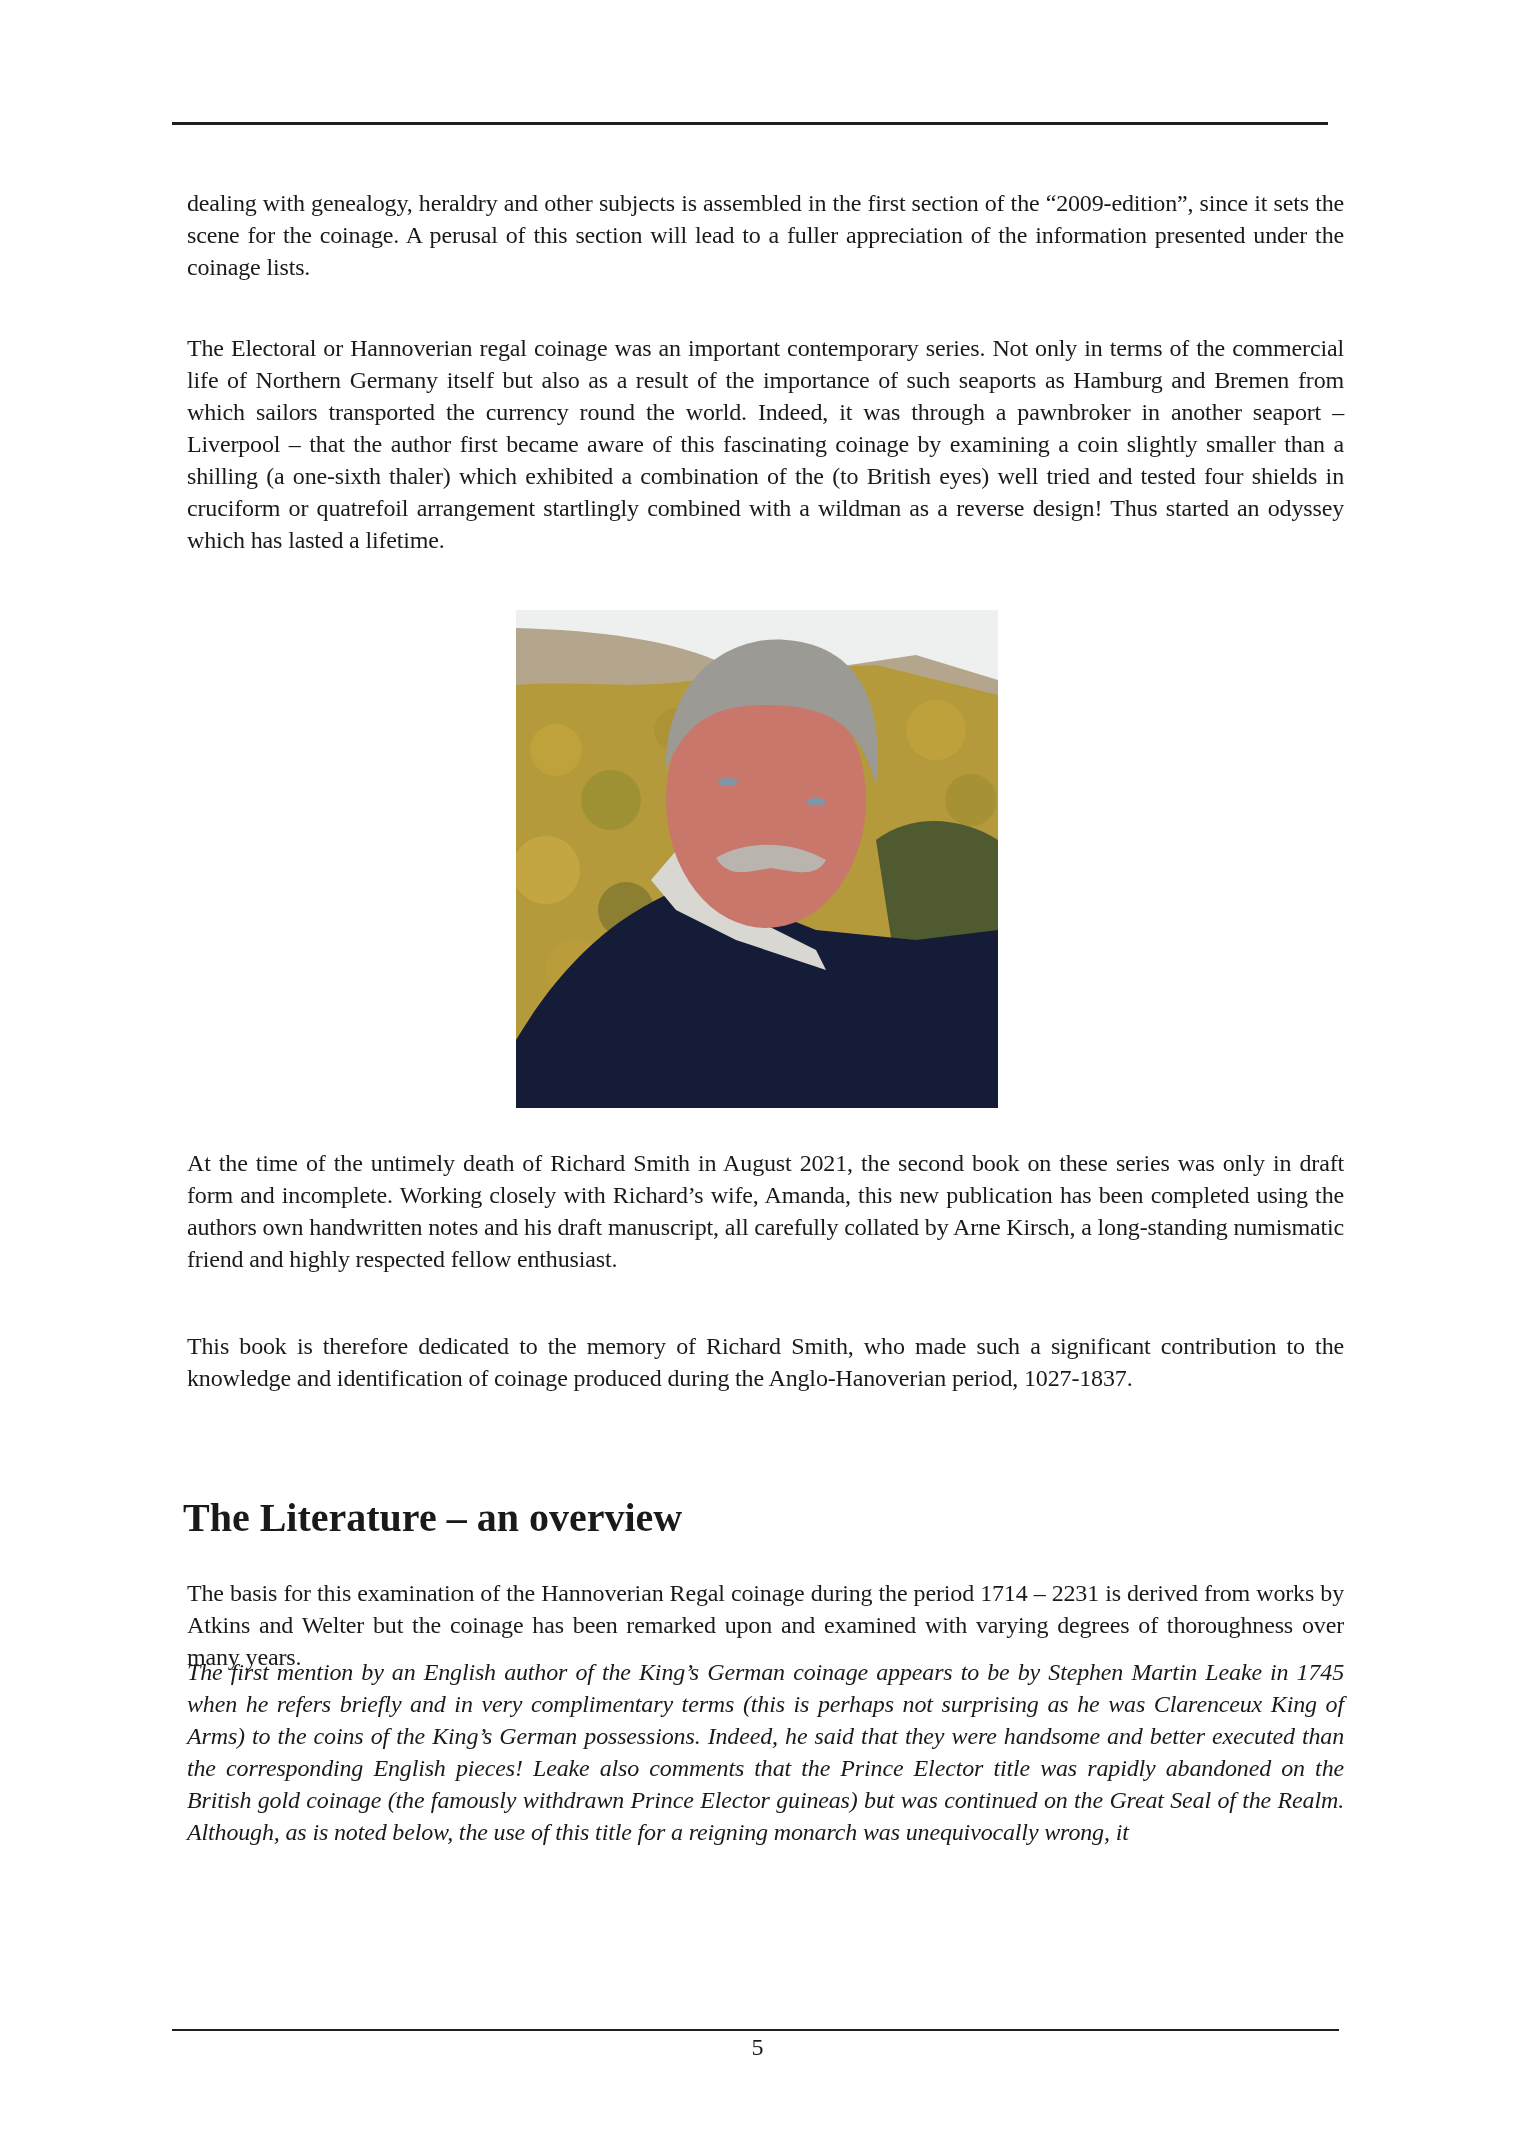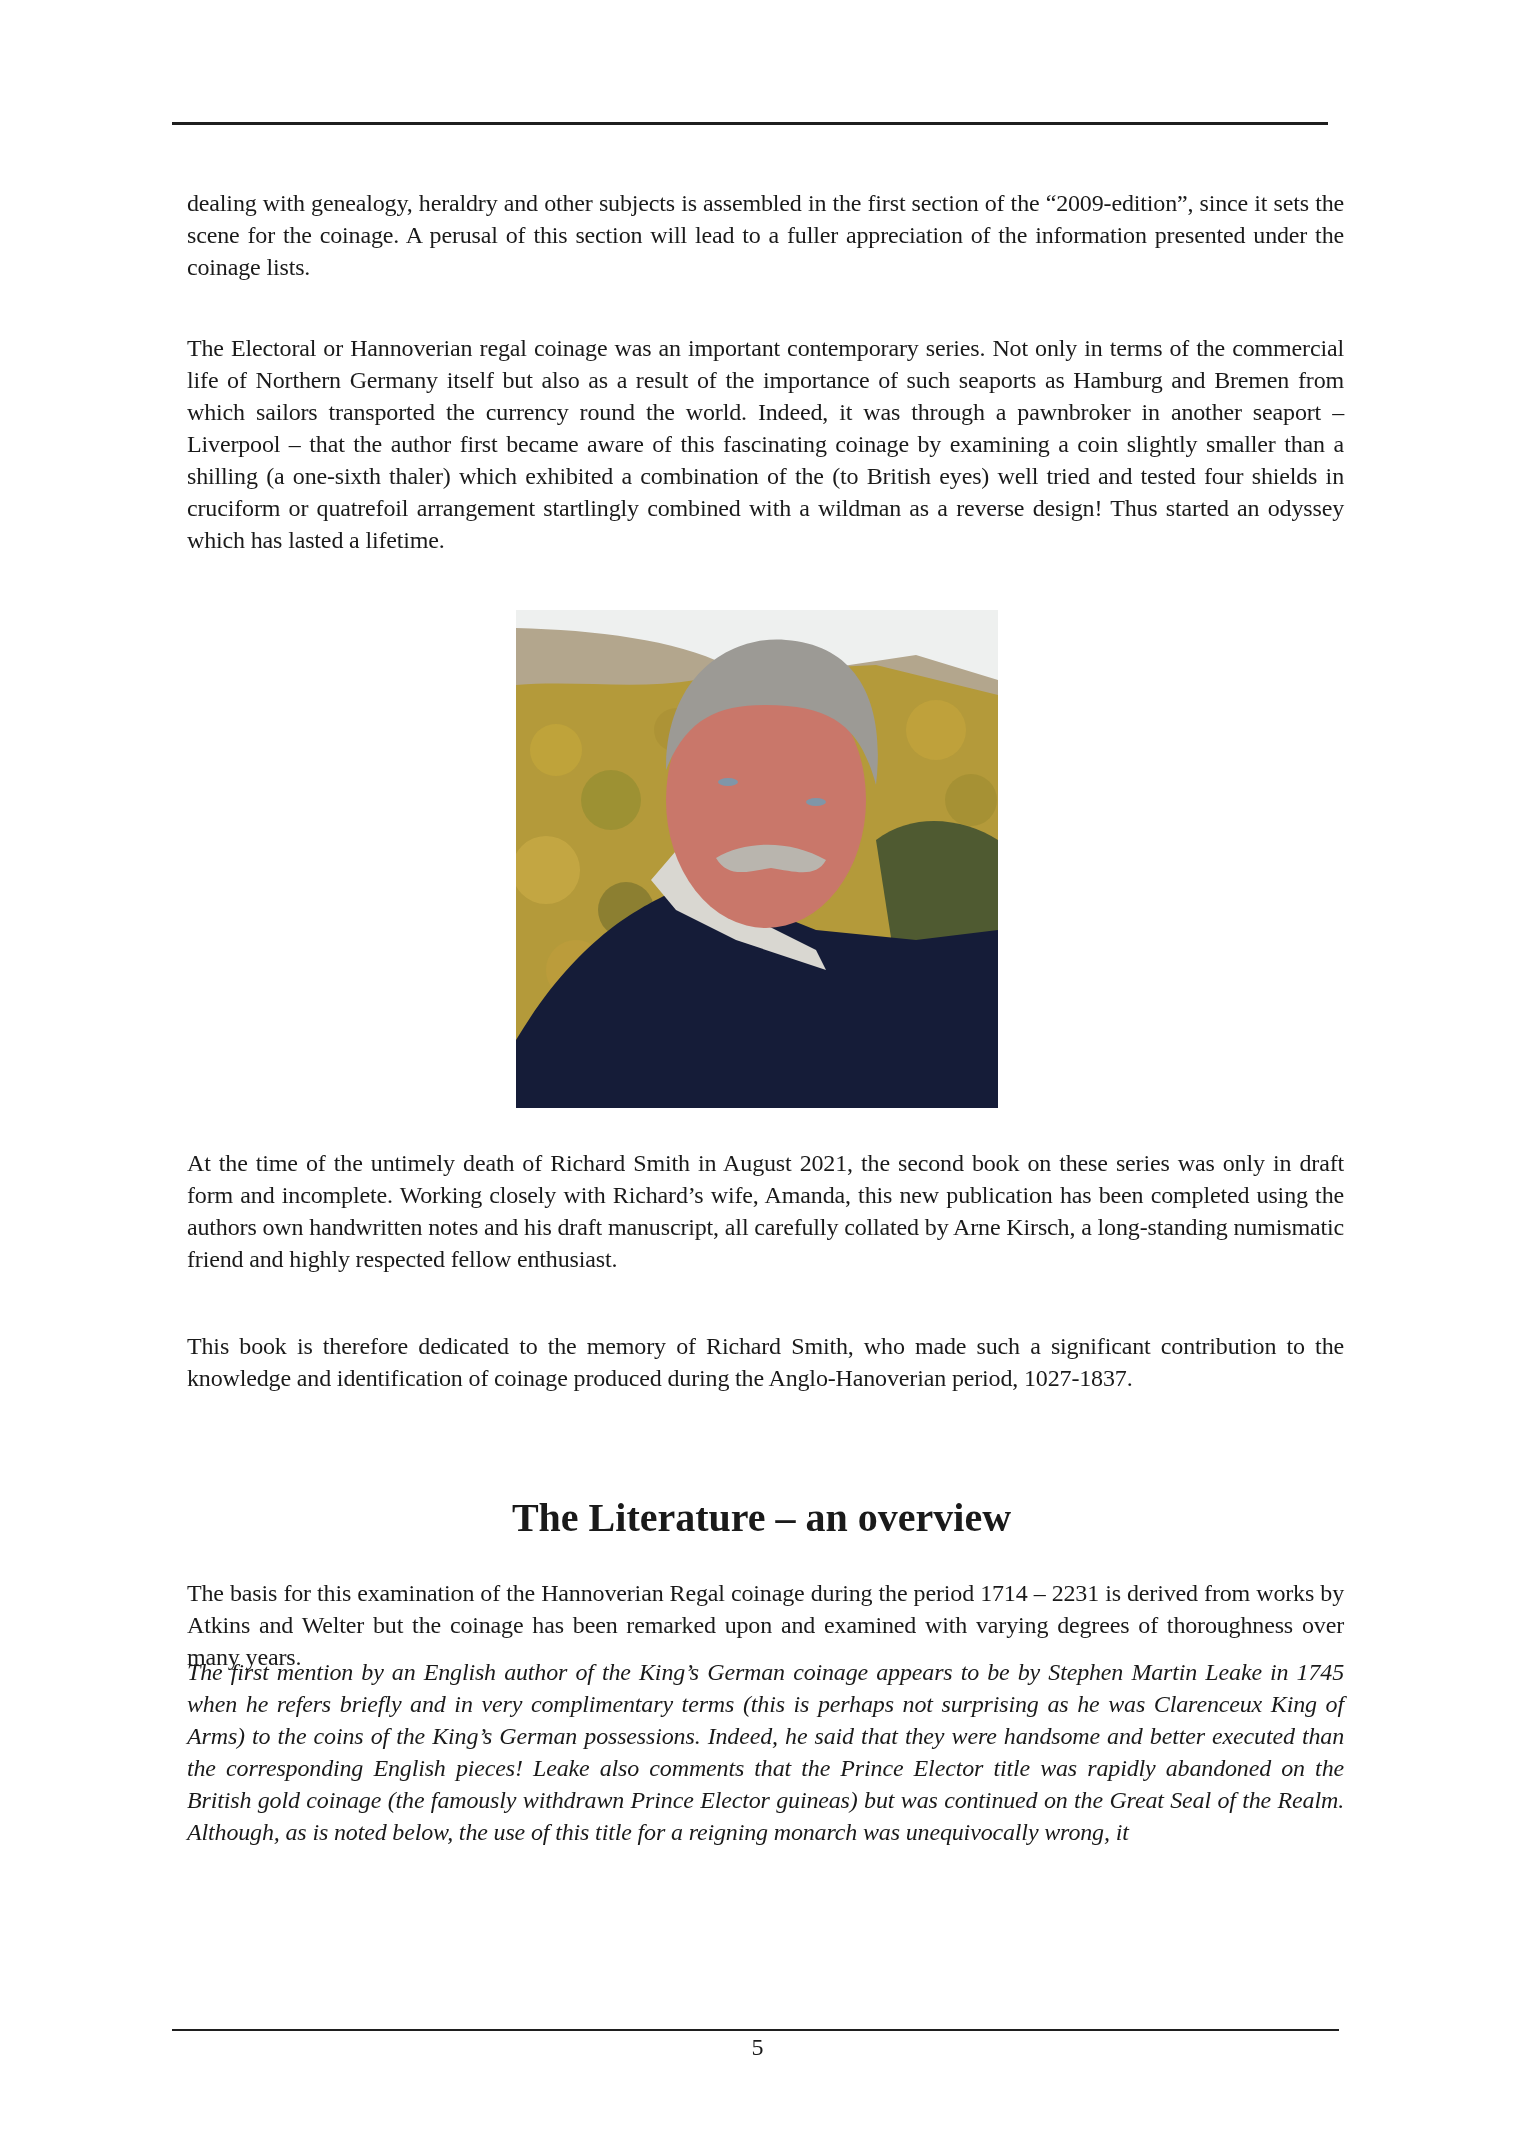--- a/index.html
+++ b/index.html
@@ -11,21 +11,21 @@
   .para { position: absolute; left: 183px; width: 1157px; margin: 4px;
           font-size: 24px; line-height: 32px; text-align: justify;
           text-align-last: left; letter-spacing: -0.15px; }
   #p1 { top: 183px; }
   #p2 { top: 328px; }
   #p3 { top: 1143px; }
   #p4 { top: 1326px; }
   #p5 { top: 1573px; }
   #p6 { top: 1652px; font-style: italic; }
   #heading { position: absolute; left: 183px; width: 1157px; top: 1493px; margin: 0;
-             text-align: center; font-size: 40px; line-height: 50px; font-weight: bold; color: #1a1a1a; }
+             text-align: left; font-size: 40px; line-height: 50px; font-weight: bold; color: #1a1a1a; }
   #photo { position: absolute; left: 516px; top: 610px; width: 482px; height: 498px; overflow: hidden; }
   #photo svg { display: block; }
   #page-number { position: absolute; left: 700px; width: 115px; top: 2033px; text-align: center;
                  font-size: 24px; line-height: 28px; }
 </style>
 </head>
 <body>
 
 <div class="rule" id="rule-top"></div>
 

